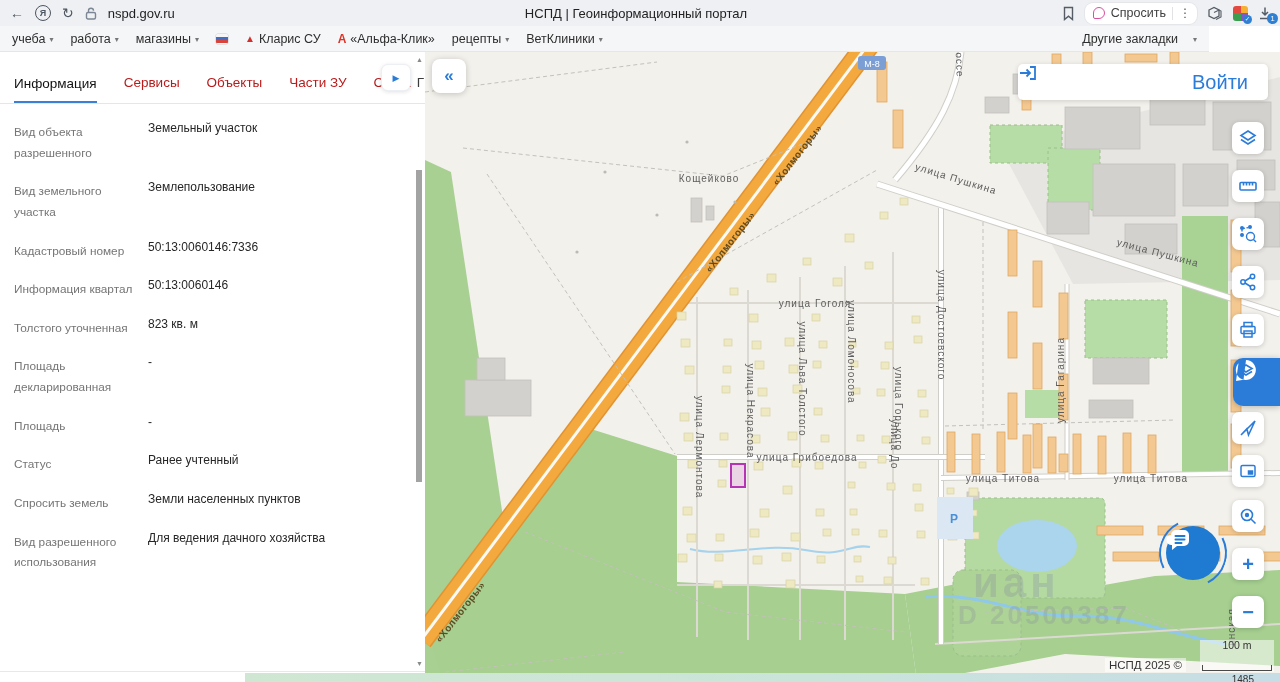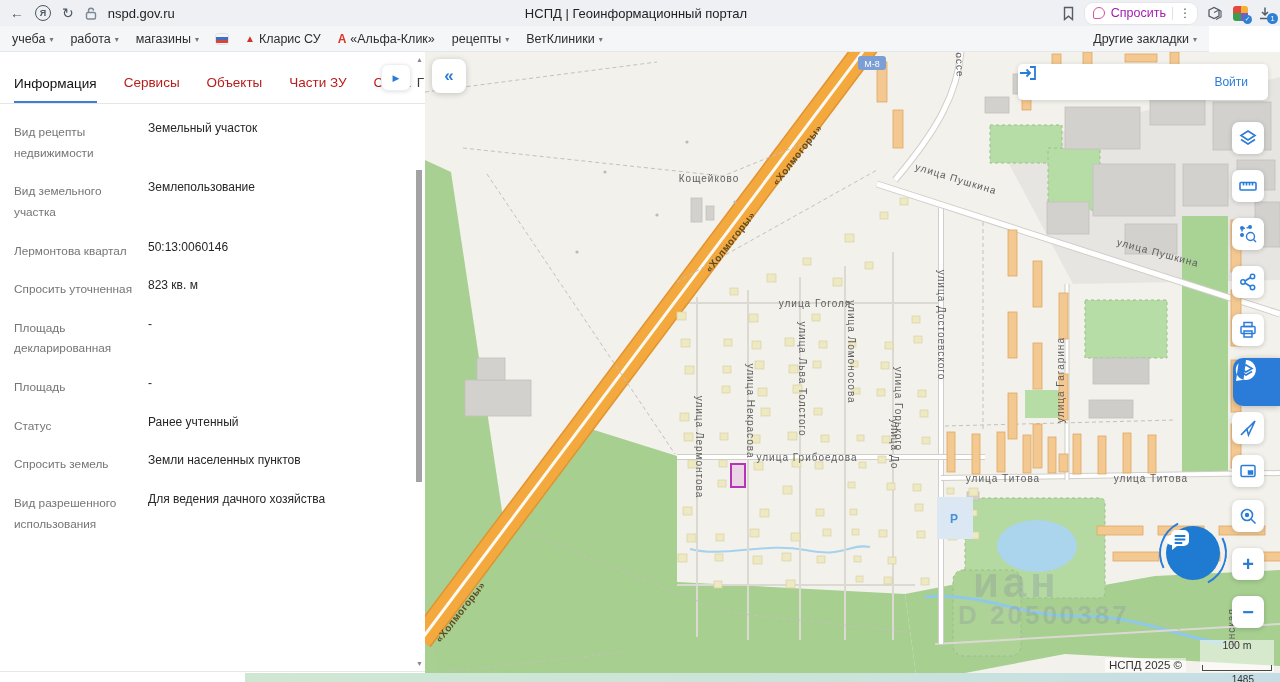--- a/index.html
+++ b/index.html
@@ -7,39 +7,39 @@
 
   
   .topbar { position:absolute; left:0; top:0; width:1280px; height:26px; background:#eef0f3; display:flex; align-items:center; padding:0 10px; gap:11px; z-index:100; }
   .tb-ic { color:#4d5560; font-size:14px; line-height:1; cursor:default; }
   .ya-logo { width:16px; height:16px; border:1.4px solid #4d5560; border-radius:50%; display:flex; align-items:center; justify-content:center; font-size:9px; color:#4d5560; font-weight:bold; }
   .url { font-size:13px; color:#1e1e1e; }
   .page-title { position:absolute; left:0; right:8px; top:0; height:26px; display:flex; align-items:center; justify-content:center; font-size:13px; color:#222; pointer-events:none; }
   .tb-right { position:absolute; right:8px; top:0; height:26px; display:flex; align-items:center; gap:10px; }
   .ask-pill { background:#fff; border-radius:8px; height:21px; display:flex; align-items:center; padding:0 6px 0 8px; gap:6px; box-shadow:0 0 0 1px #e4e6ea; }
   .ask-ic { width:12px; height:12px; border:1.6px solid #d8509e; border-radius:50% 50% 50% 2px; }
-  .ask-label { font-size:12.5px; color:#a21caf; }
+  .ask-label { font-size:12.5px; color:#404040; }
   .pill-div { width:1px; height:13px; background:#e0e2e6; }
   .kebab { color:#555; font-size:12px; letter-spacing:0; }
   .ext-ic { position:relative; width:15px; height:15px; border-radius:3px; overflow:visible; display:grid; grid-template-columns:1fr 1fr; grid-template-rows:1fr 1fr; }
   .ext-ic i { display:block; }
   .ext-ic .q1{background:#e3493f;border-top-left-radius:3px}.ext-ic .q2{background:#f5b031;border-top-right-radius:3px}.ext-ic .q3{background:#3b9e4f;border-bottom-left-radius:3px}.ext-ic .q4{background:#8058c8;border-bottom-right-radius:3px}
   .ext-badge { position:absolute; right:-4px; bottom:-3px; width:9px; height:9px; background:#2f7fd3; border-radius:50%; color:#fff; font-size:6.5px; display:flex; align-items:center; justify-content:center; }
   .dl-wrap { position:relative; }
   .dl-badge { position:absolute; right:-6px; bottom:-4px; min-width:11px; height:11px; background:#2f7fd3; border-radius:6px; color:#fff; font-size:7.5px; display:flex; align-items:center; justify-content:center; padding:0 2px; }
 
   .bmbar { position:absolute; left:0; top:26px; width:1209px; height:26px; background:#f5f6f8; border-bottom:1px solid #e4e6e9; display:flex; align-items:center; padding:0 12px; gap:17px; z-index:100; font-size:12.5px; color:#2e2e2e; }
   .bm { display:flex; align-items:center; gap:4px; white-space:nowrap; }
   .chev { font-size:8px; color:#777; transform:translateY(1px); }
   .ru-flag { width:12px; height:10px; border-radius:2px; overflow:hidden; display:flex; flex-direction:column; box-shadow:0 0 0 0.5px #ccc; }
   .ru-flag i { flex:1; display:block; }
   .ru-flag .w{background:#f5f5f5}.ru-flag .b{background:#3f6fc4}.ru-flag .r{background:#d8443c}
   .tri { color:#d0312d; font-size:10px; }
   .alfa { color:#e03226; font-weight:bold; font-size:12px; }
-  .bm-right { margin-left:auto; display:flex; align-items:center; gap:4px; }
+  .bm-right { margin-left:auto; display:flex; align-items:center; gap:15px; }
 
   
   .panel { position:absolute; left:0; top:52px; width:425px; height:620px; background:#fff; z-index:30; border-bottom:1px solid #e8e8e8; }
   .tabsrow { position:relative; height:52px; border-bottom:1px solid #e6e6e6; display:flex; align-items:flex-end; gap:27px; padding:0 0 0 14px; overflow:hidden; }
   .tab { font-size:13.5px; color:#b91c1c; padding-bottom:13px; white-space:nowrap; cursor:pointer; }
   .tab.active { color:#111; border-bottom:2.5px solid #3b7fd6; padding-bottom:10.5px; }
   .tab.cut { max-width:44px; overflow:hidden; }
   .tab-arrow-btn { position:absolute; right:14px; top:12px; width:30px; height:27px; background:#fff; border:1px solid #eceff3; border-radius:7px; box-shadow:0 1px 4px rgba(0,0,0,0.12); display:flex; align-items:center; justify-content:center; color:#2b7cd9; font-size:9px; z-index:5; }
   .tab-partial { position:absolute; right:1px; bottom:13px; font-size:13.5px; color:#3c3c3c; }
   .fields { padding:15px 26px 0 14px; }
@@ -55,21 +55,21 @@
   .map { position:absolute; left:425px; top:52px; width:855px; height:630px; background:#f3f1ec; overflow:hidden; }
   .map svg { position:absolute; left:0; top:0; }
   svg text { font-family:"Liberation Sans", sans-serif; }
   .st { fill:#5d5d5d; font-size:10px; letter-spacing:1px; }
   .hw { fill:#5f4b22; font-size:10px; font-weight:bold; letter-spacing:0.5px; }
 
   .mbtn { position:absolute; width:32px; height:32px; background:#fff; border-radius:7px; box-shadow:0 1px 5px rgba(0,0,0,0.18); display:flex; align-items:center; justify-content:center; cursor:pointer; z-index:20; }
   .mbtn svg { position:static; }
   .collapse-btn { position:absolute; left:7px; top:7px; width:34px; height:34px; background:#fff; border-radius:8px; box-shadow:0 1px 6px rgba(0,0,0,0.2); display:flex; align-items:center; justify-content:center; color:#2b7cd9; font-size:17px; font-weight:bold; z-index:20; cursor:pointer; }
   .login-bar { position:absolute; left:593px; top:12px; width:250px; height:36px; background:#fff; border-radius:5px; box-shadow:0 1px 5px rgba(0,0,0,0.15); display:flex; align-items:center; justify-content:flex-end; gap:8px; padding:0 12px; z-index:20; cursor:pointer; }
-  .login-label { color:#2b7cd9; font-size:12px; }
+  .login-label { color:#2b7cd9; font-size:20px; }
   .active-tool { position:absolute; right:0; top:306px; width:47px; height:48px; background:#2b7cd9; border-radius:10px 0 0 10px; box-shadow:0 1px 6px rgba(0,0,0,0.25); display:flex; align-items:center; justify-content:center; z-index:21; cursor:pointer; }
   .zoombtn { font-size:20px; color:#2b7cd9; font-weight:bold; }
   .chat-btn { position:absolute; left:741px; top:474px; width:54px; height:54px; background:#1f7ad2; border-radius:50%; display:flex; align-items:center; justify-content:center; z-index:22; cursor:pointer; }
   .chat-arc { position:absolute; left:734px; top:467px; width:68px; height:68px; border:2.5px solid #2b7cd9; border-radius:50%; border-top-color:transparent; border-bottom-color:transparent; transform:rotate(18deg); z-index:21; }
   .attrib { position:absolute; right:6px; bottom:10px; display:flex; align-items:flex-end; gap:14px; z-index:25; }
   .attrib-text { background:rgba(255,255,255,0.55); font-size:11.5px; color:#333; padding:1px 4px; }
   .scalebox { position:relative; width:74px; height:32px; background:rgba(255,255,255,0.55); }
   .scalebar { position:absolute; left:2px; right:2px; bottom:1px; height:6px; border-left:1.5px solid #4a4a4a; border-right:1.5px solid #4a4a4a; border-bottom:1.5px solid #4a4a4a; }
   .scaletext { position:absolute; left:0; right:0; top:-1px; text-align:center; font-size:10.5px; color:#333; }
   .ratio-partial { position:absolute; right:26px; top:622px; font-size:10px; color:#333; z-index:26; }
@@ -520,33 +520,37 @@
     <span class="tab active">Информация</span>
     <span class="tab">Сервисы</span>
     <span class="tab">Объекты</span>
     <span class="tab">Части ЗУ</span>
     <span class="tab cut">Соста</span>
     <span class="tab-partial">Г</span>
     <span class="tab-arrow-btn">▶</span>
   </div>
   <div class="fields">
     <div class="frow">
-        <div class="flabel">Вид рецепты недвижимости</div>
+        <div class="flabel">Вид объекта разрешенного</div>
         <div class="fvalue">Земельный участок</div>
       </div>
     <div class="frow">
         <div class="flabel">Вид земельного участка</div>
         <div class="fvalue">Землепользование</div>
       </div>
     <div class="frow">
-        <div class="flabel">Лермонтова квартал</div>
+        <div class="flabel">Кадастровый номер</div>
+        <div class="fvalue">50:13:0060146:7336</div>
+      </div>
+    <div class="frow">
+        <div class="flabel">Информация квартал</div>
         <div class="fvalue">50:13:0060146</div>
       </div>
     <div class="frow">
-        <div class="flabel">Спросить уточненная</div>
+        <div class="flabel">Толстого уточненная</div>
         <div class="fvalue">823 кв. м</div>
       </div>
     <div class="frow">
         <div class="flabel">Площадь декларированная</div>
         <div class="fvalue">-</div>
       </div>
     <div class="frow">
         <div class="flabel">Площадь</div>
         <div class="fvalue">-</div>
       </div>

